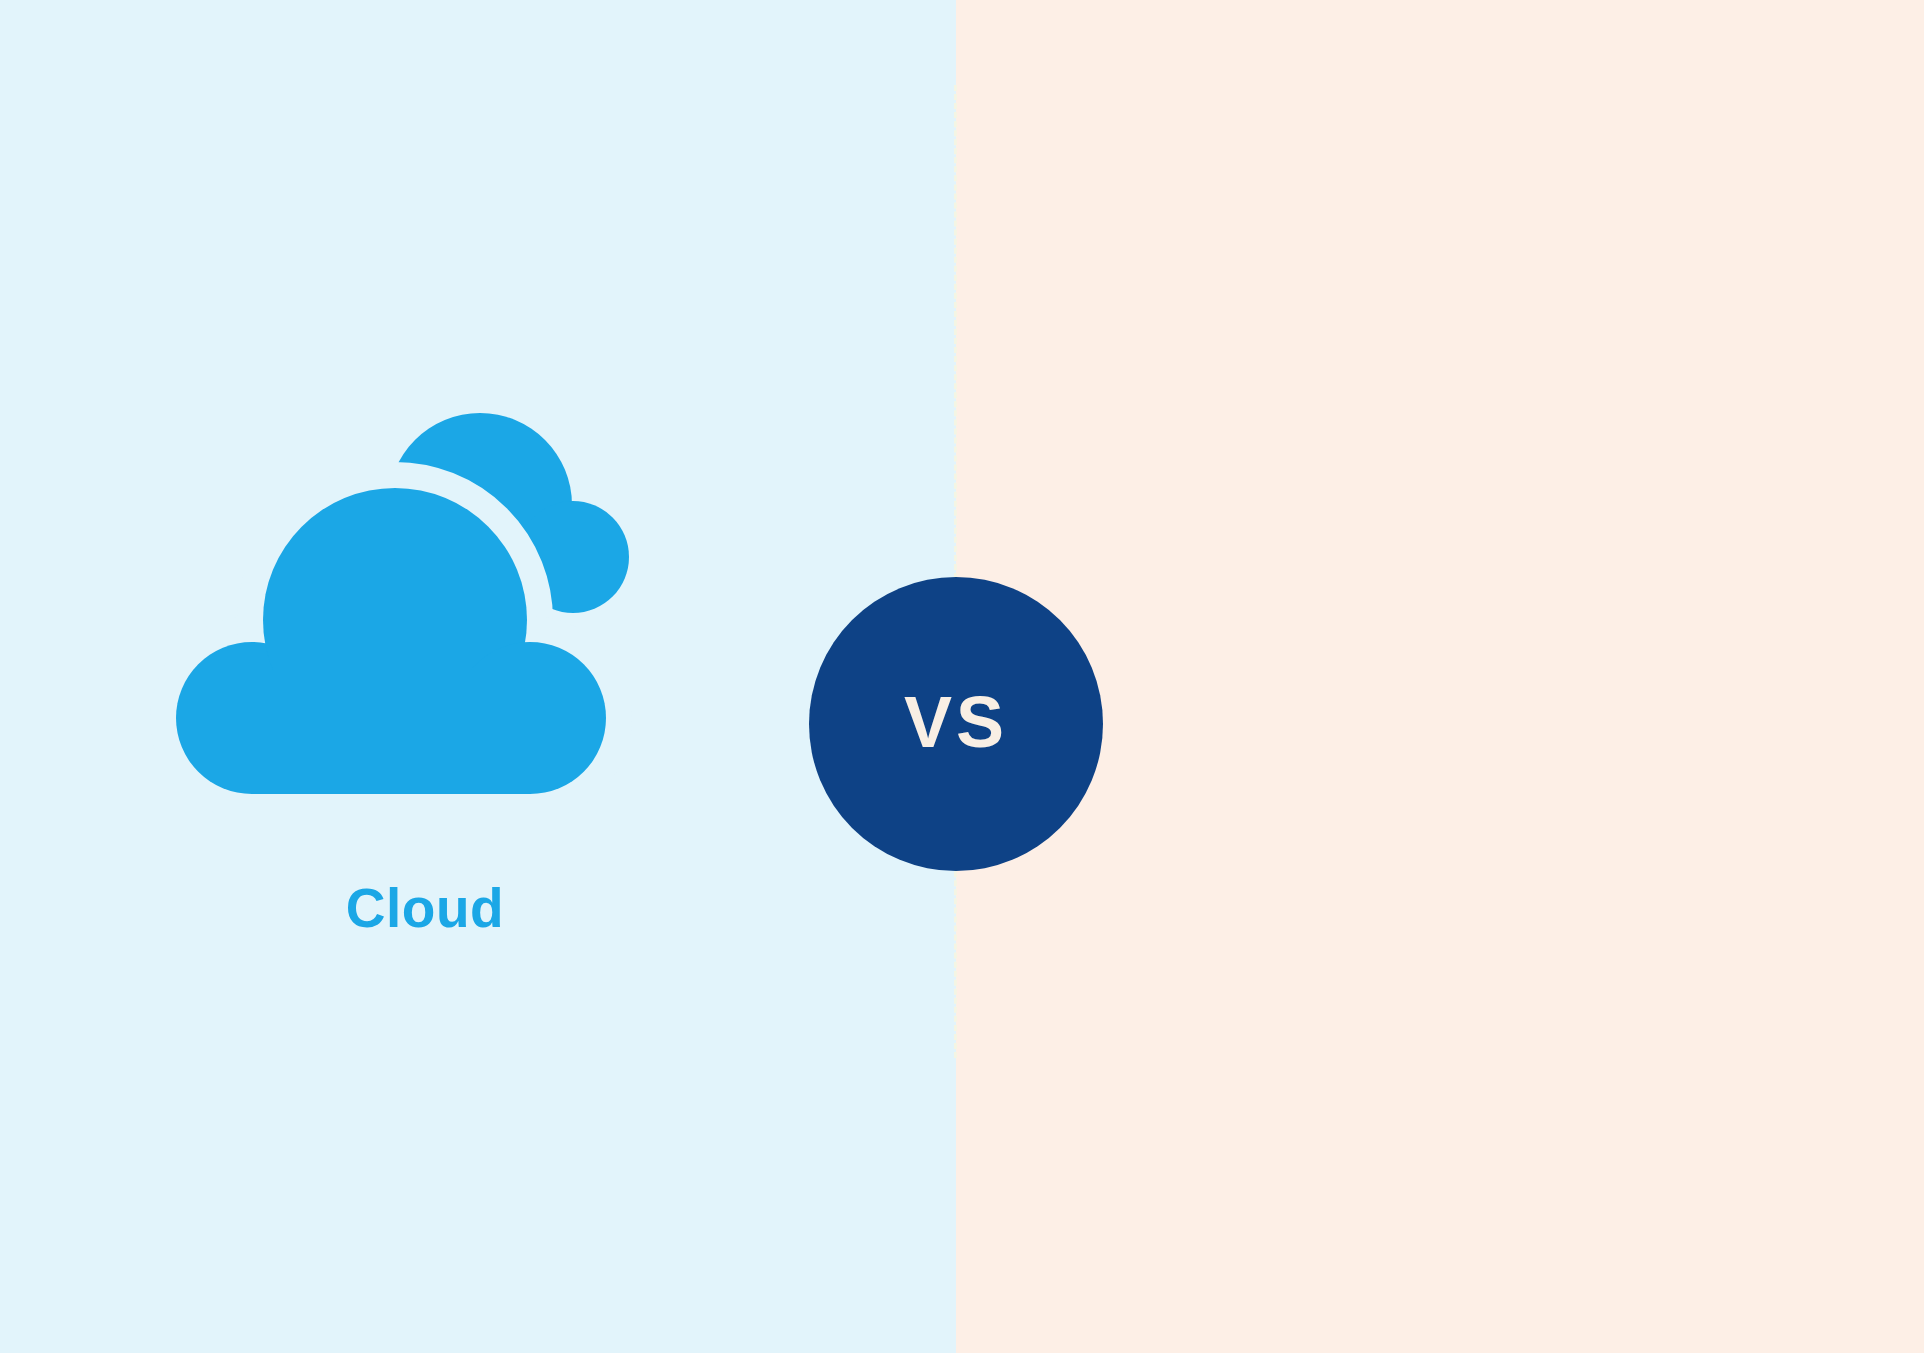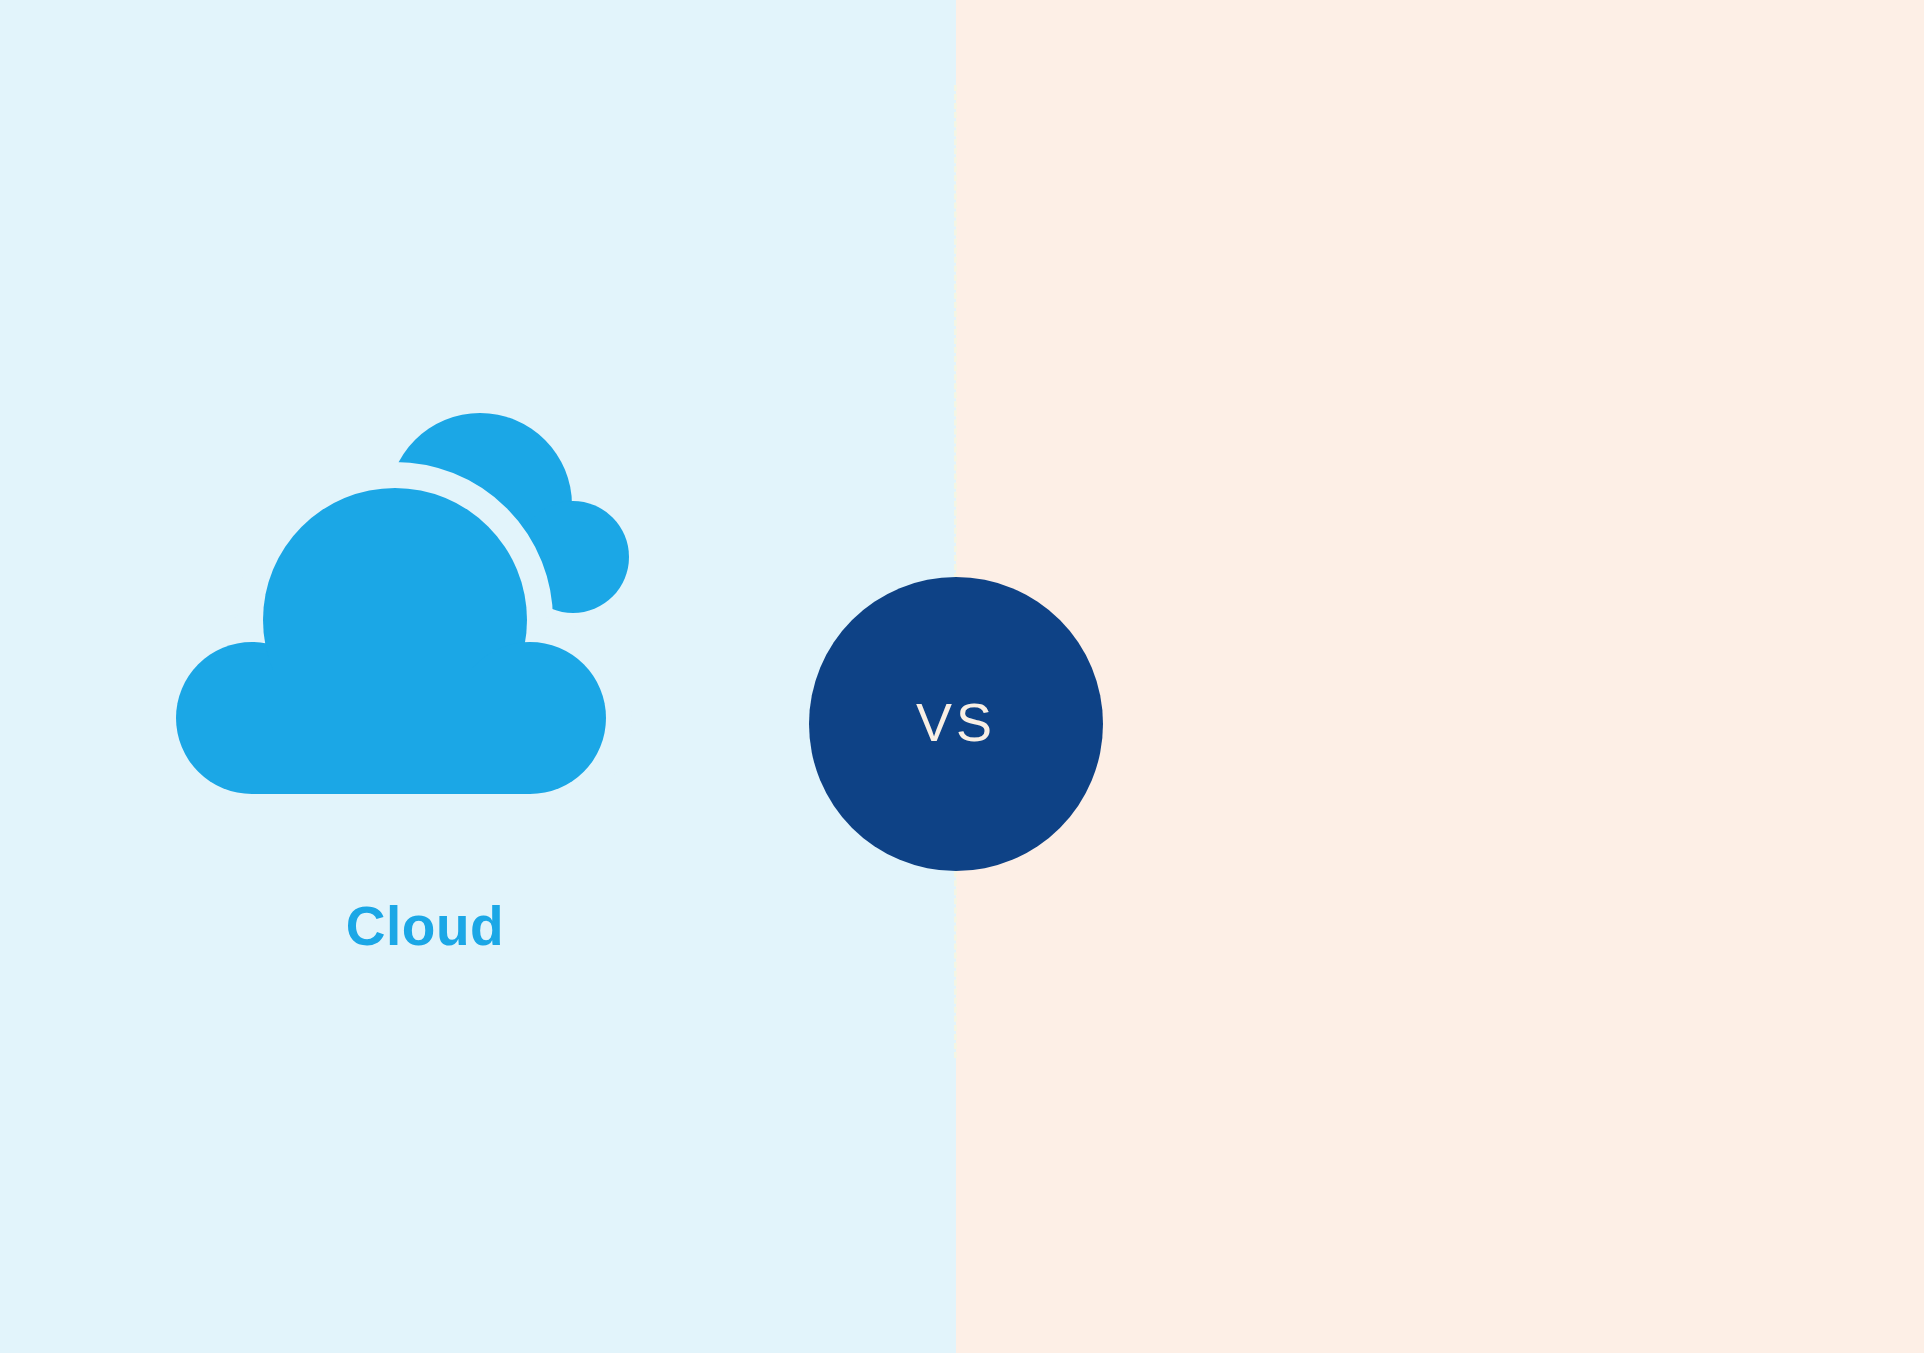--- a/index.html
+++ b/index.html
@@ -27,28 +27,28 @@
     opacity:.95;
   }
   .icon-svg{position:absolute;display:block;}
   .cloud-svg{left:140px;top:390px;width:520px;height:440px;}
   .cloud-fill{fill:var(--cloud-blue);}
   .gap-stroke{stroke:var(--left-bg);fill:none;stroke-width:52px;}
   .caption{
     position:absolute;text-align:center;
     font-size:55px;font-weight:600;letter-spacing:0.5px;
   }
-  .cloud-caption{left:165px;top:894px;width:520px;color:var(--cloud-blue);}
+  .cloud-caption{left:165px;top:876px;width:520px;color:var(--cloud-blue);}
   .vs-badge{
     position:absolute;left:809px;top:577px;width:294px;height:294px;
     border-radius:50%;background:var(--vs-circle);
     display:flex;align-items:center;justify-content:center;
   }
   .vs-text{
-    color:var(--vs-text);font-size:54px;font-weight:400;
+    color:var(--vs-text);font-size:72px;font-weight:700;
     letter-spacing:4px;line-height:1;padding-bottom:4px;
   }
 </style>
 </head>
 <body>
 
 <div>
 
   <div class="panel panel-left">
     <svg class="icon-svg cloud-svg" viewBox="0 0 520 440" aria-hidden="true">

